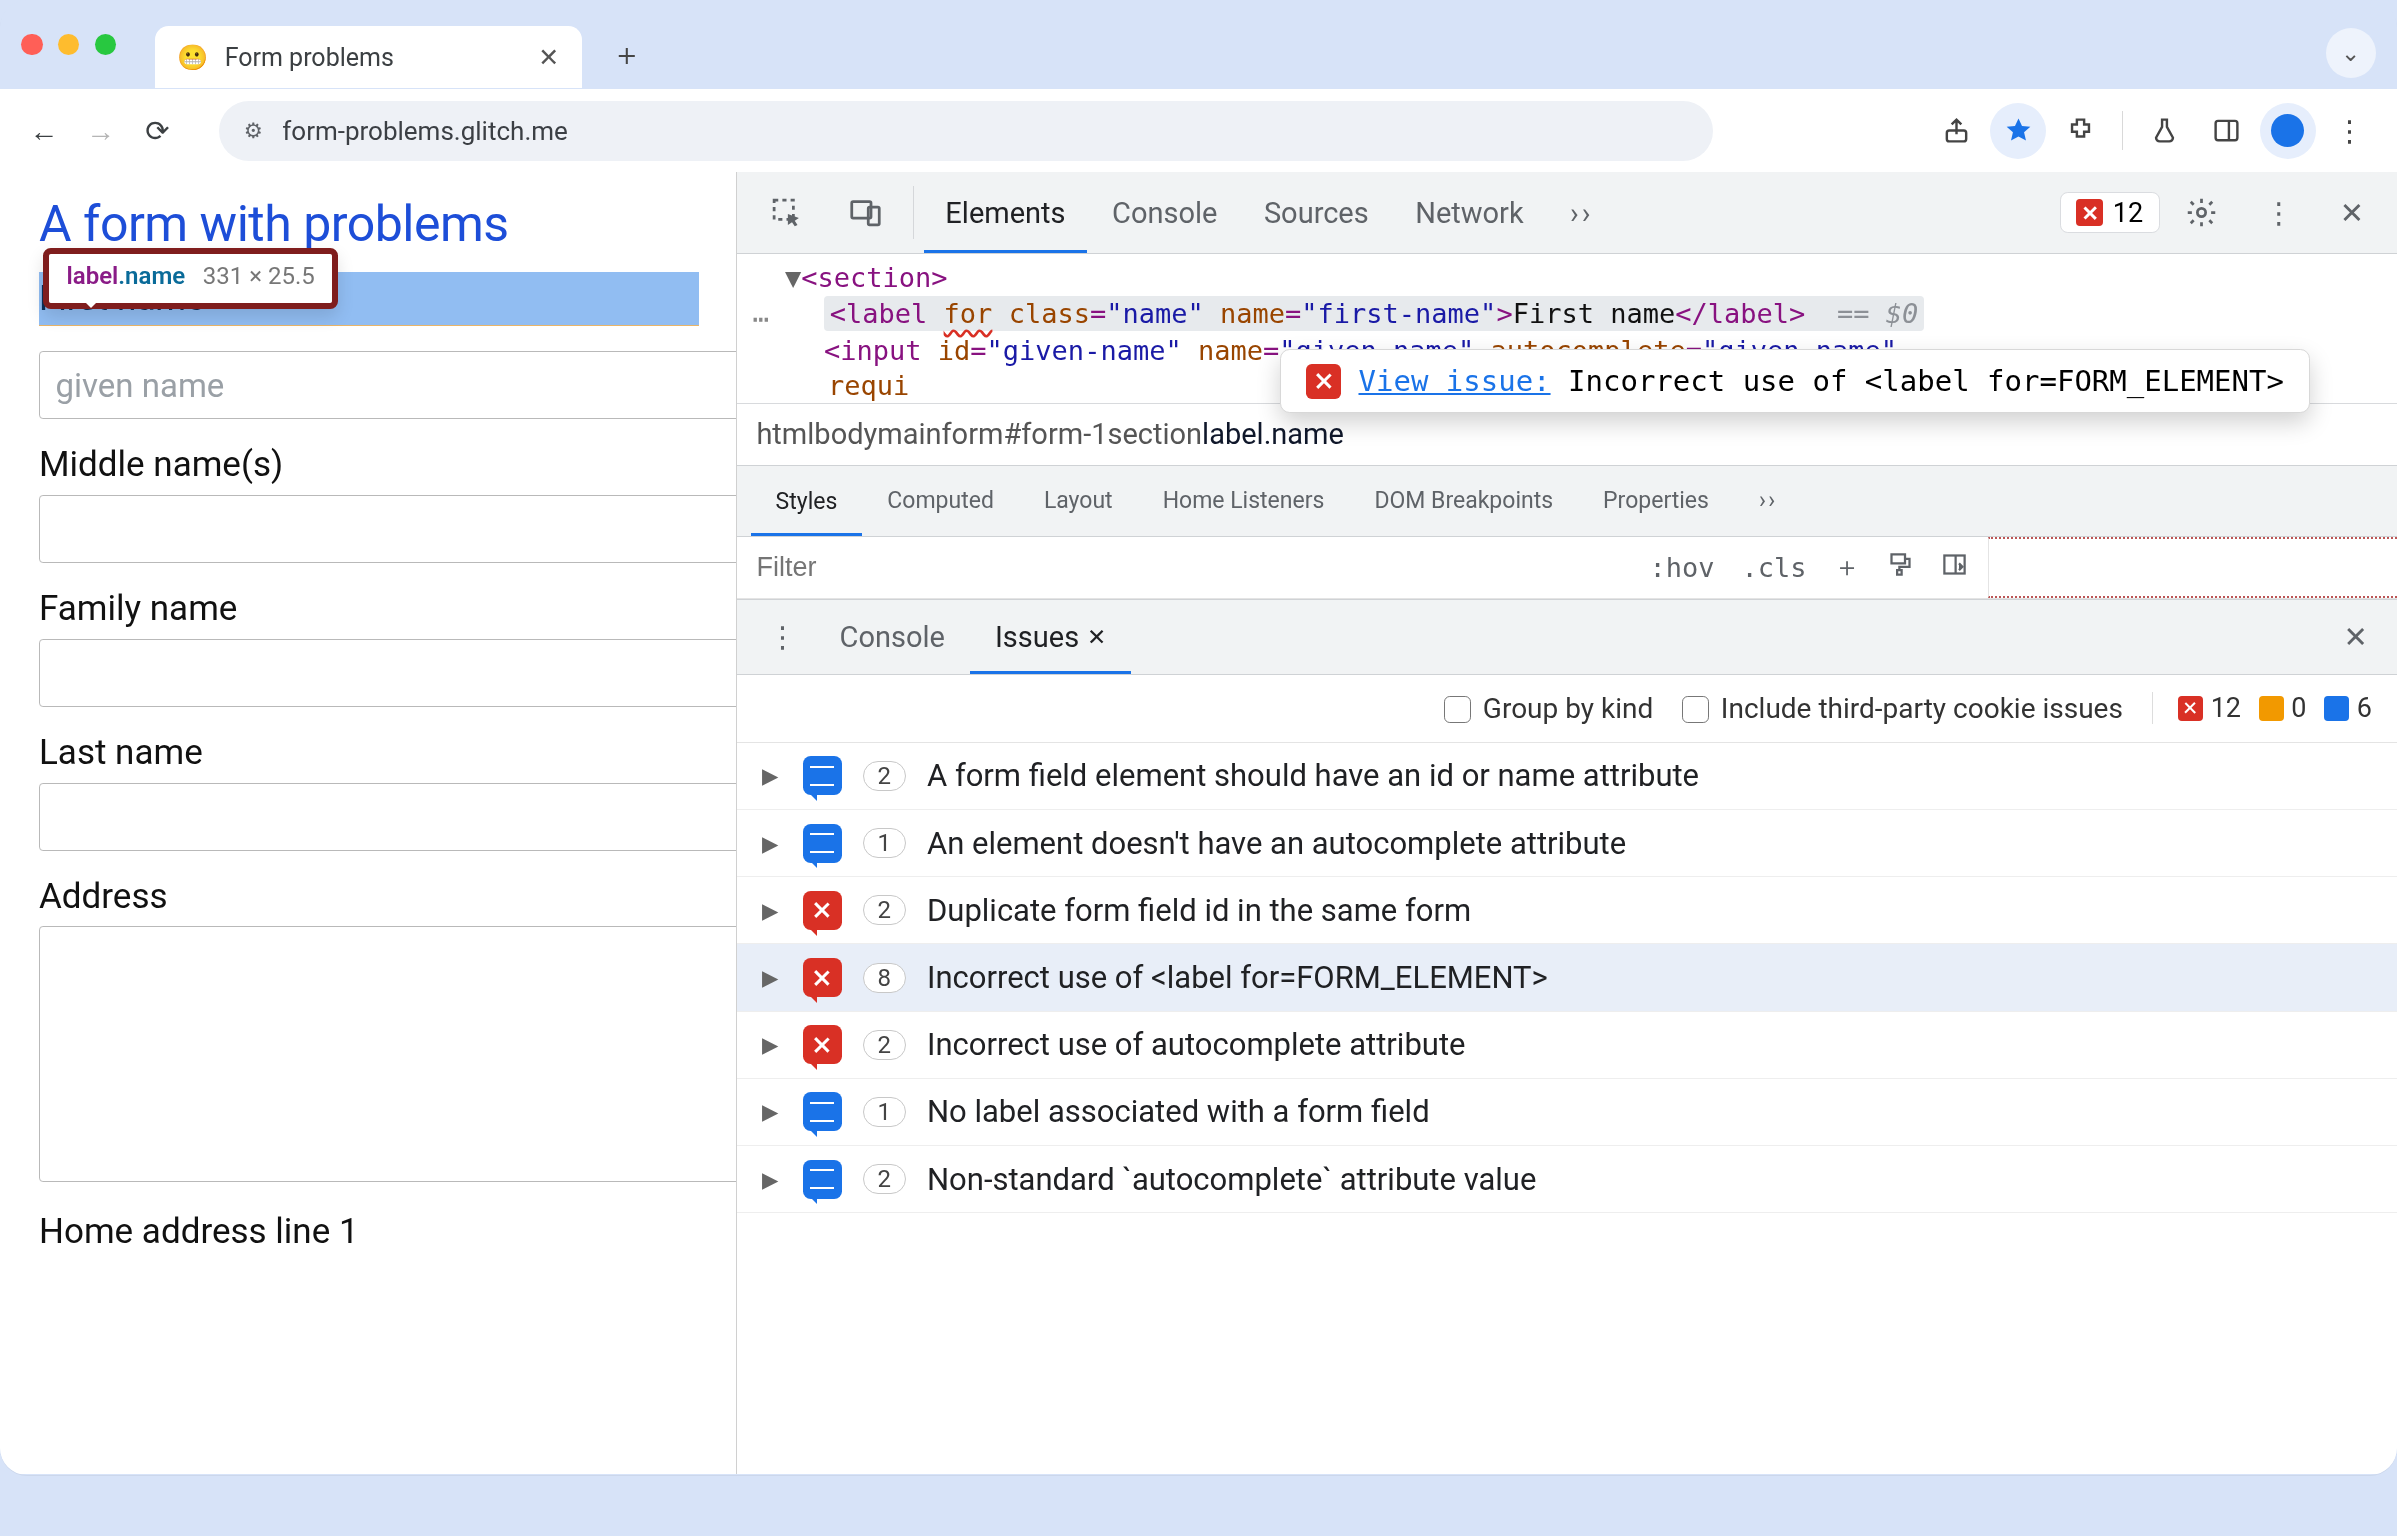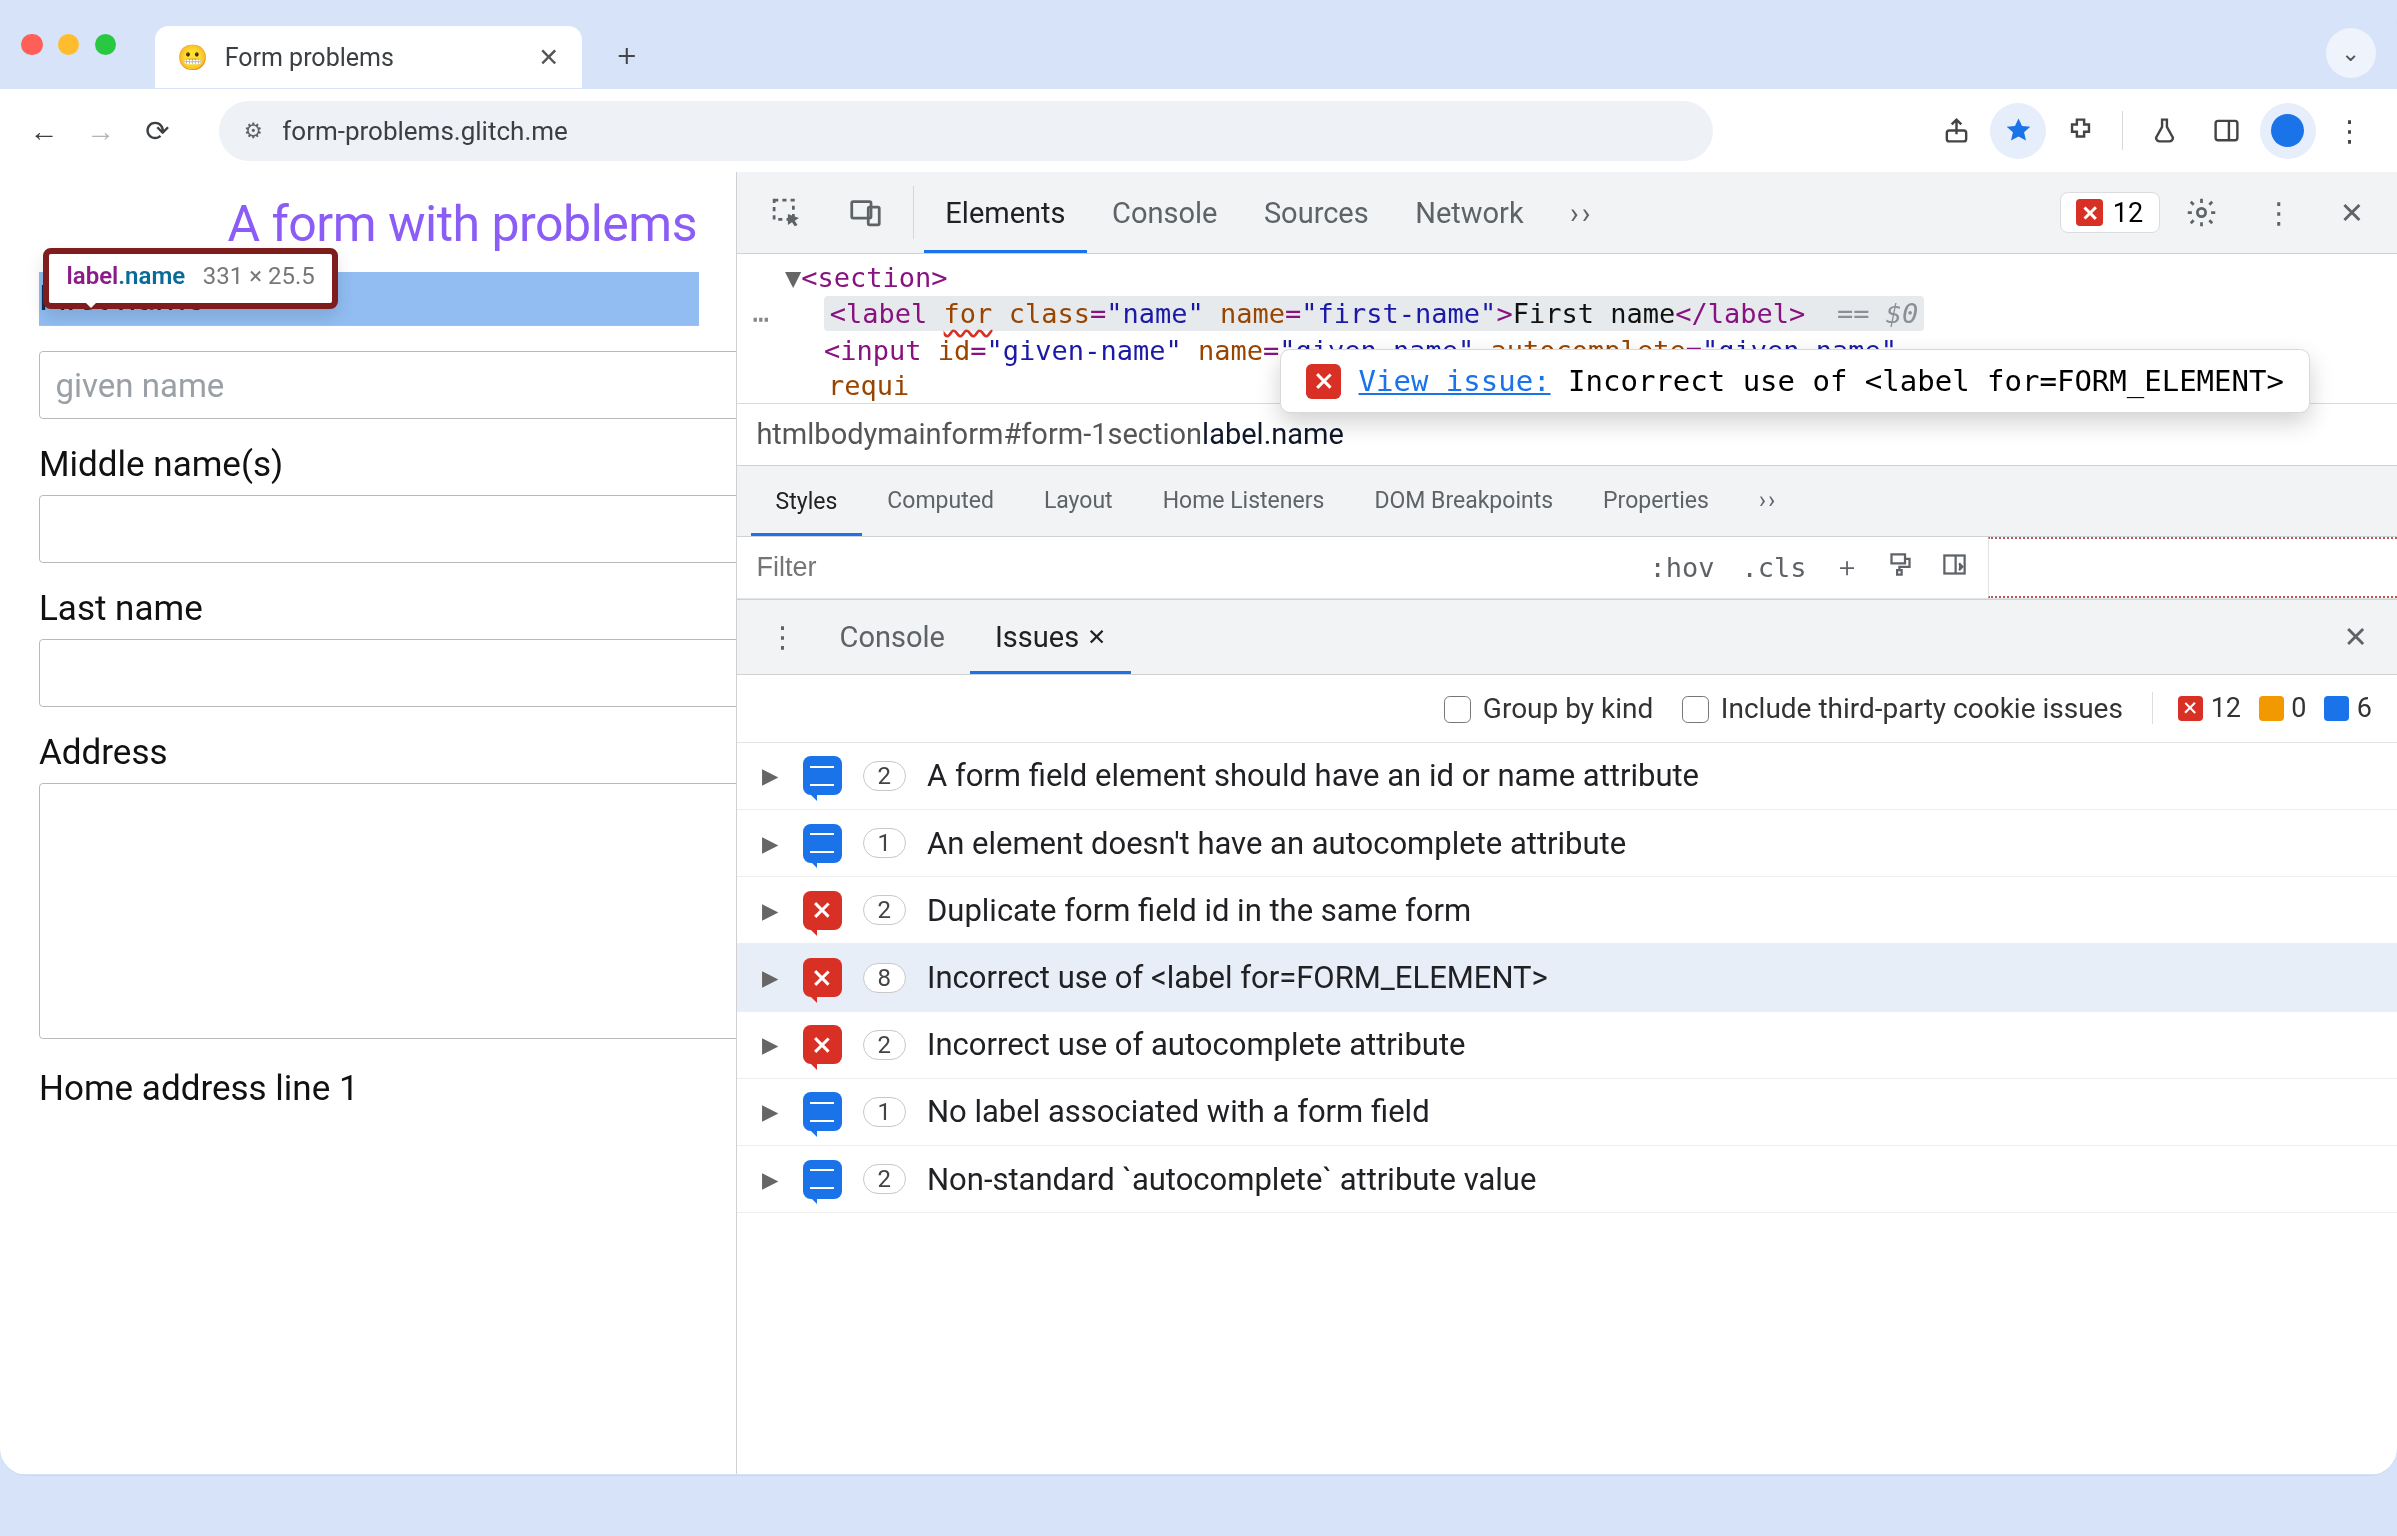--- a/index.html
+++ b/index.html
@@ -107,21 +107,21 @@
   .content {
     position: relative;
     height: calc(100% - 173px);
     display: flex;
     background:#fff;
   }
 
   .page-side { width: 737px; border-right:1px solid #d0d0d0; padding: 23px 39px 0 39px; position:relative; overflow:hidden;}
   .devtools-side { flex:1; display:flex; flex-direction:column; min-width:0;}
 
-  .page-title { font-size:50px; font-weight:400; color:#8b5cf6; margin-bottom:19.4px; letter-spacing:-0.5px;text-align:right;}
+  .page-title { font-size:50px; font-weight:400; color:#1d4ed8; margin-bottom:19.4px; letter-spacing:-0.5px;}
 
   .highlighted-label {
     background:#91bdf2;
     color:#0a2f59;
     font-size:35px;
     padding: 5.8px 0 5.8px 0;
     width: 660px;
     border-bottom: 1.9px solid #e9b568;
   }
 
@@ -362,20 +362,24 @@
 
       <div class="field">
         <input type="text" placeholder="given name" style="">
       </div>
 
       <div class="field">
         <span class="field-label">Middle name(s)</span>
         <input type="text" style="">
       </div>
 
+      <div class="field">
+        <span class="field-label">Family name</span>
+        <input type="text" style="">
+      </div>
 
       <div class="field">
         <span class="field-label">Last name</span>
         <input type="text" style="">
       </div>
 
       <div class="field">
         <span class="field-label">Address</span>
         <textarea style=""></textarea>
       </div>

